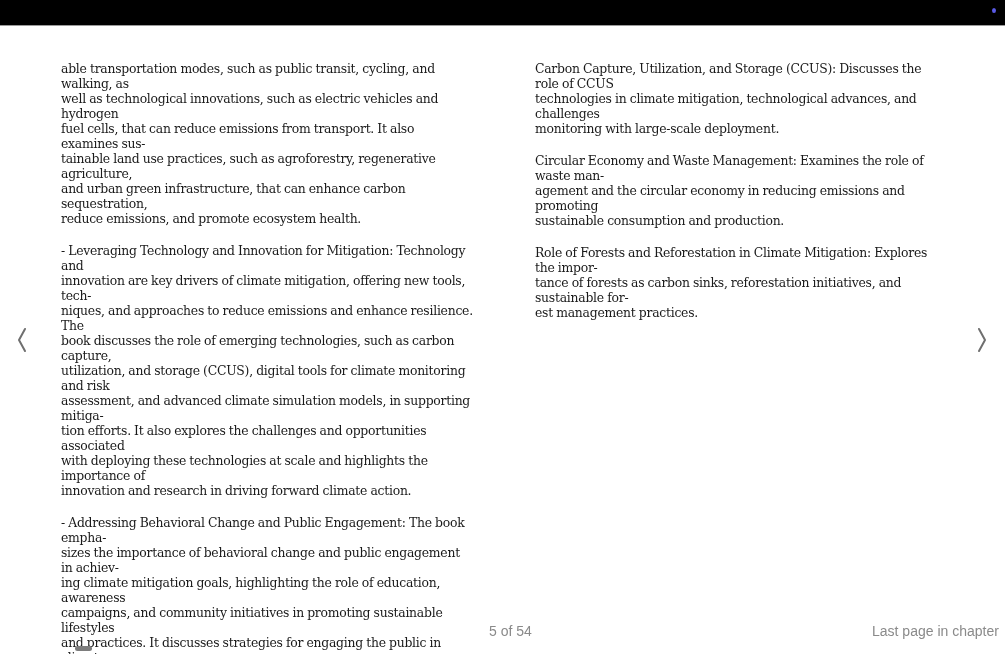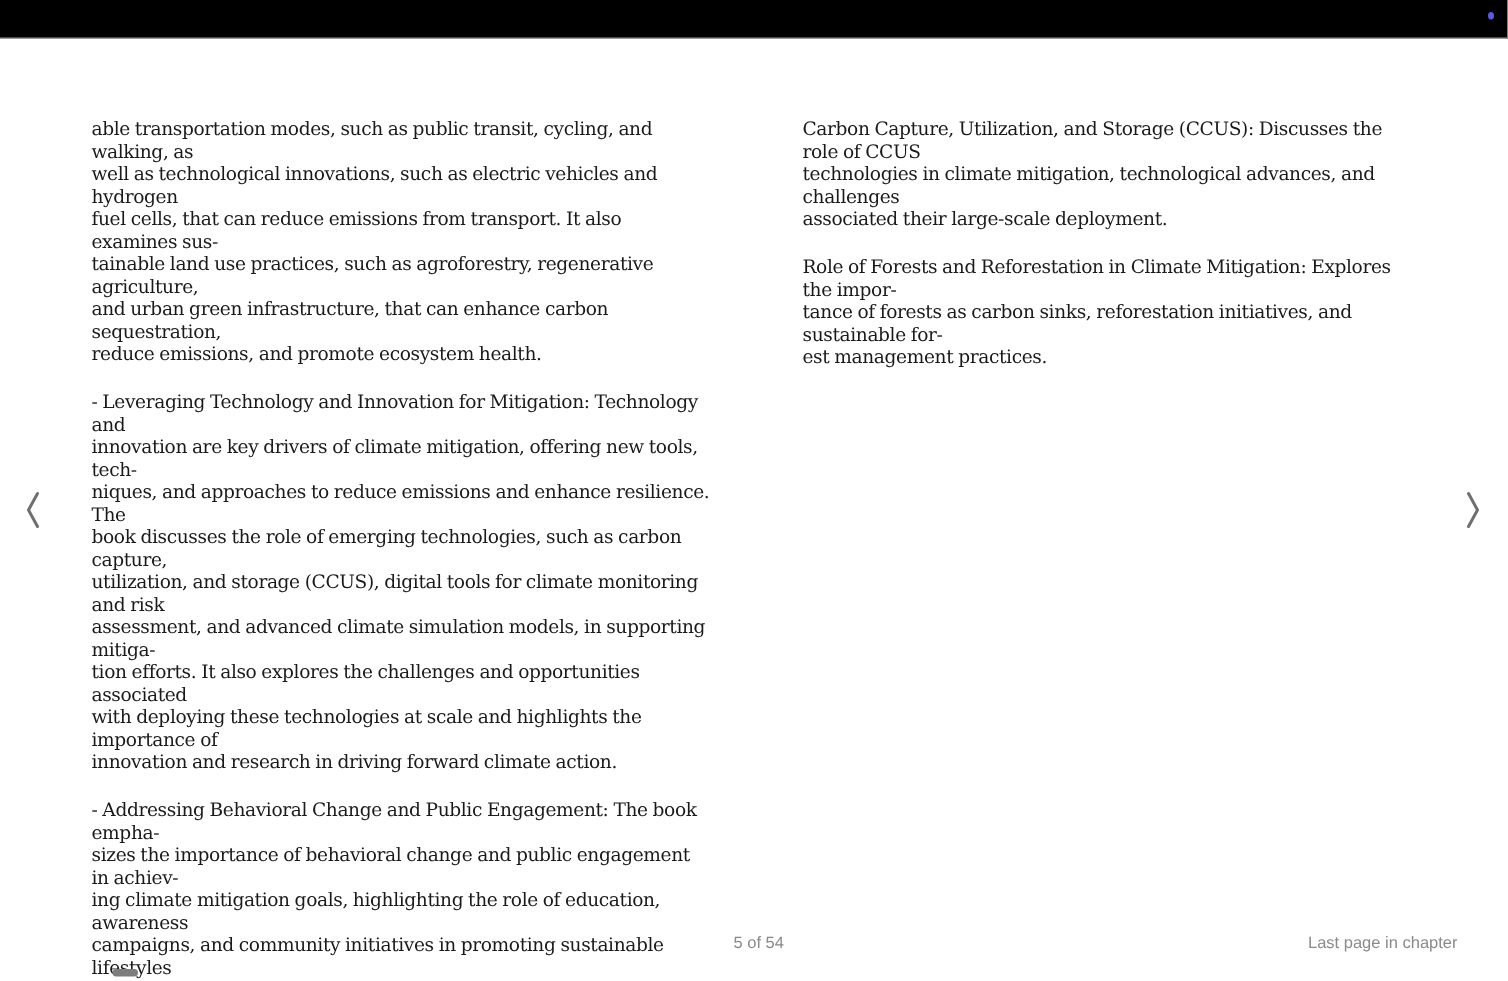--- a/index.html
+++ b/index.html
@@ -34,38 +34,38 @@
       font-family: "DejaVu Serif", "Liberation Serif", serif;
       font-size: 12.4px;
       line-height: 15px;
       color: #1a1a1a;
       letter-spacing: -0.25px;
       word-spacing: -0.4px;
     }
     .page-left { left: 61px; }
     .page-right { left: 535px; width: 412px; }
     .page p {
-      margin: 17px 0 17px 0;
+      margin: 0 0 17px 0;
       white-space: pre-line;
     }
     .nav-arrow {
       position: absolute;
       top: 326px;
       width: 16px;
       height: 28px;
       cursor: pointer;
     }
     .nav-prev { left: 14px; }
     .nav-next { left: 974px; }
     .nav-arrow svg { display: block; }
     .footer-text {
       position: absolute;
       top: 623px;
       font-family: "Liberation Sans", "DejaVu Sans", sans-serif;
-      font-size: 11px;
+      font-size: 14px;
       color: #8a8a8a;
     }
     .page-count { left: 489px; }
     .chapter-note { left: 872px; text-align: right; }
     .scroll-handle {
       position: absolute;
       left: 75px;
       top: 646px;
       width: 17px;
       height: 5px;
@@ -114,21 +114,24 @@
 campaigns, and community initiatives in promoting sustainable lifestyles
 and practices. It discusses strategies for engaging the public in climate
 action, fostering a culture of sustainability, and empowering individuals and
 communities to take meaningful action on climate change.</p>
 
 </div>
 
 <div class="page page-right">
   <p>Carbon Capture, Utilization, and Storage (CCUS): Discusses the role of CCUS
 technologies in climate mitigation, technological advances, and challenges
-associated their large-scale deployment.</p>
+monitoring with large-scale deployment.</p>
+  <p>Circular Economy and Waste Management: Examines the role of waste man-
+agement and the circular economy in reducing emissions and promoting
+sustainable consumption and production.</p>
   <p>Role of Forests and Reforestation in Climate Mitigation: Explores the impor-
 tance of forests as carbon sinks, reforestation initiatives, and sustainable for-
 est management practices.</p>
 
 </div>
 
 <div class="footer-text page-count">5 of 54</div>
 <div class="footer-text chapter-note">Last page in chapter</div>
 
 <div class="scroll-handle"></div>

